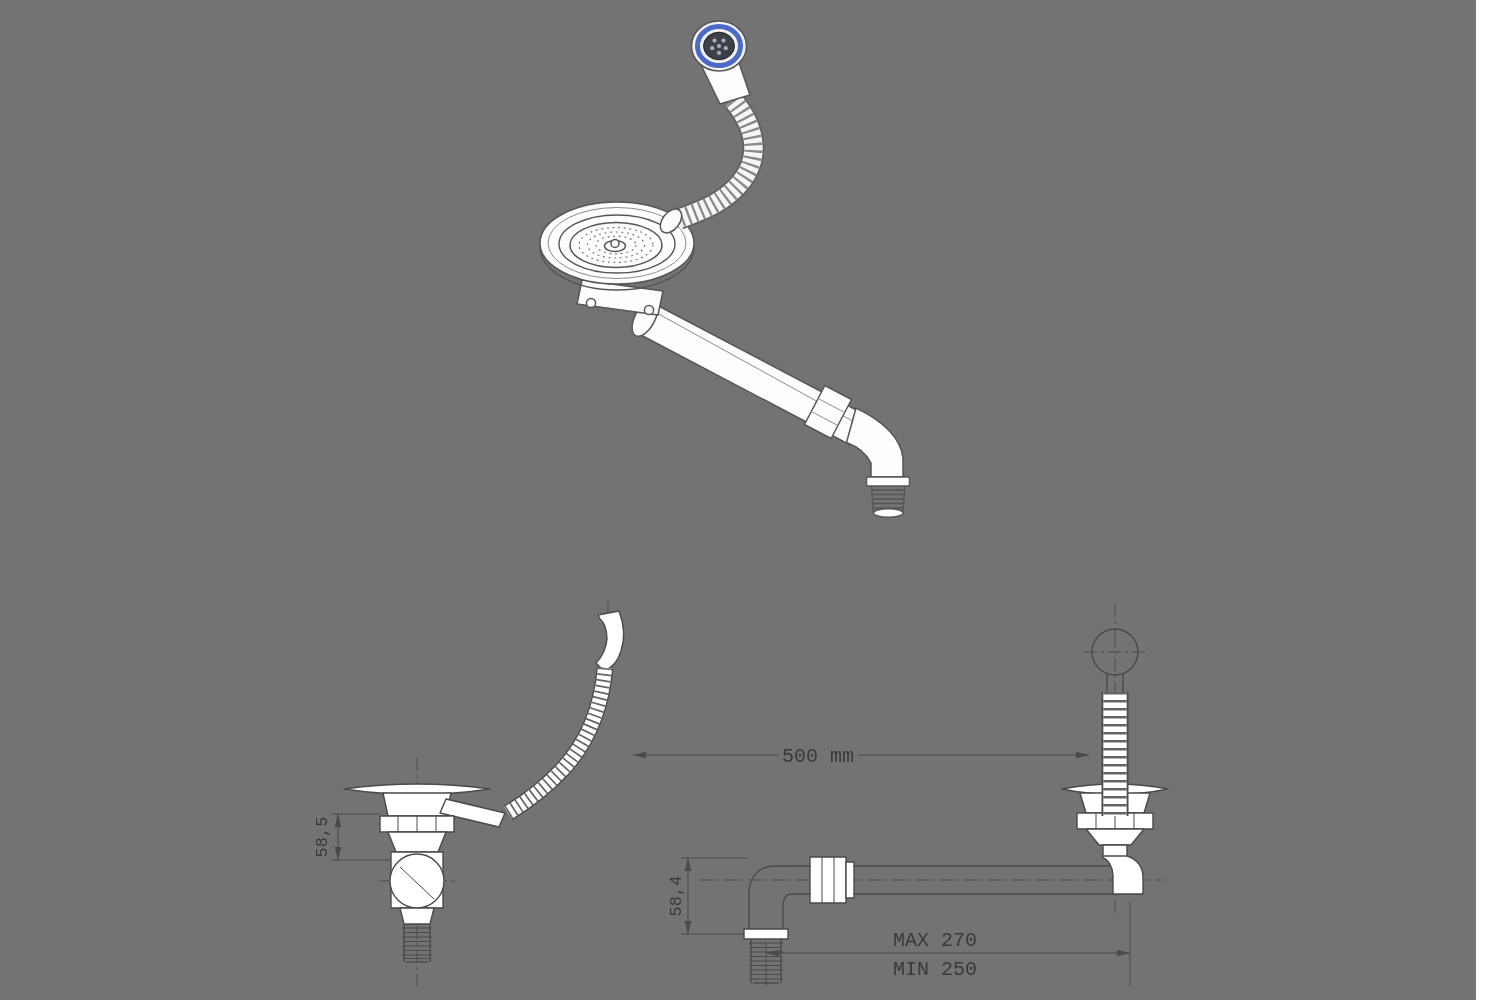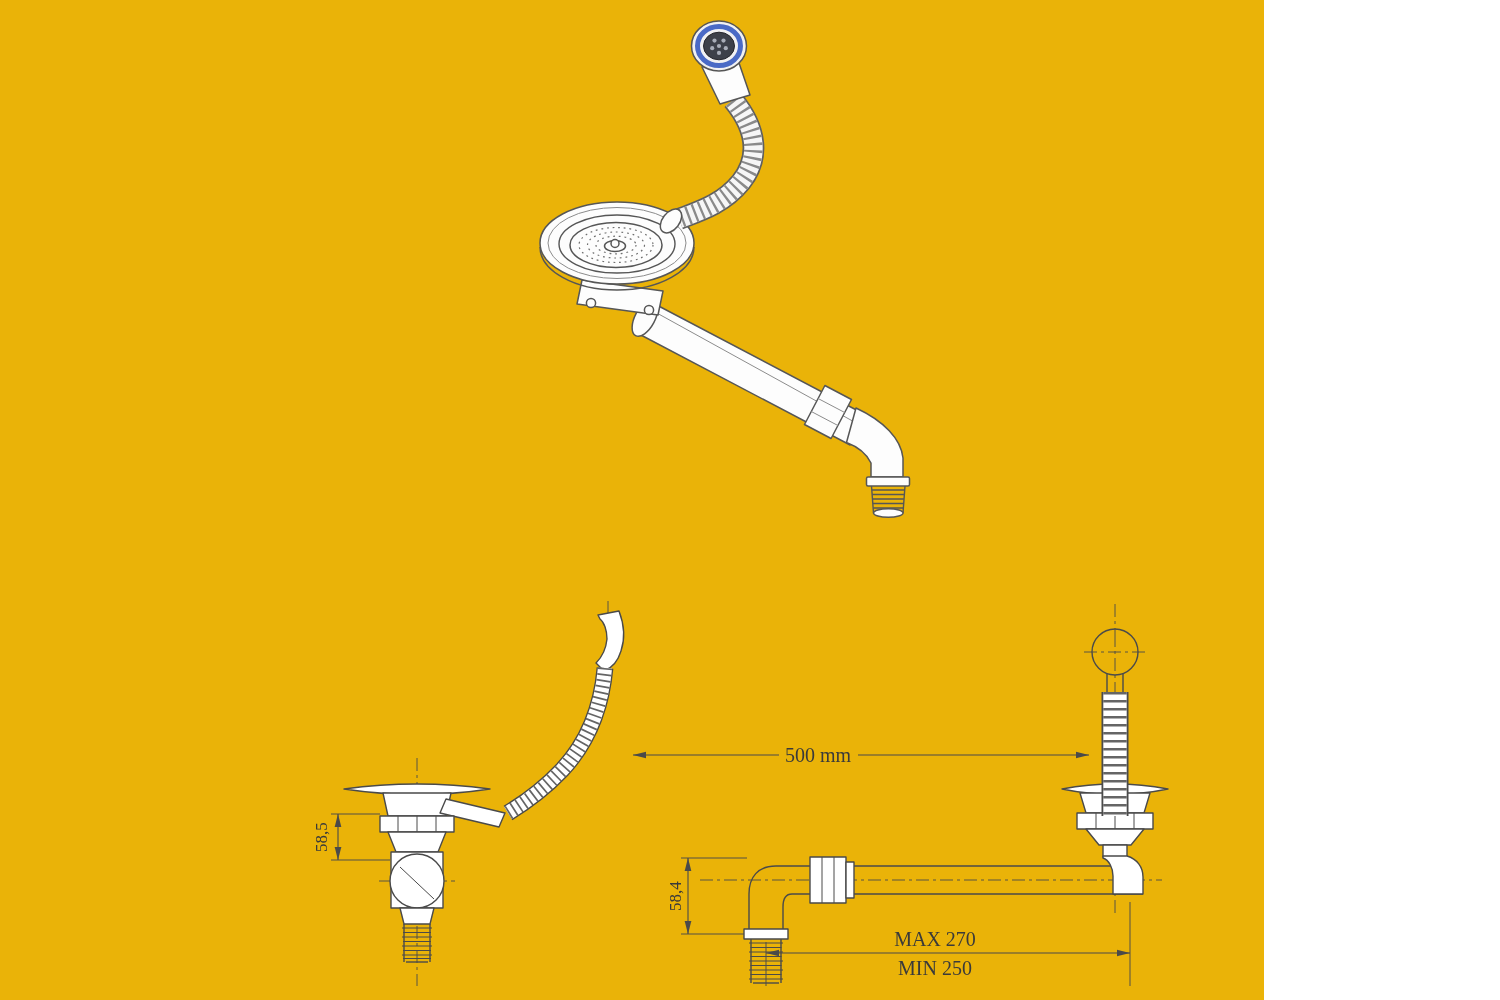--- a/index.html
+++ b/index.html
@@ -1,16 +1,16 @@
 <!DOCTYPE html>
 <html><head>
 <meta charset="utf-8">
 <style>
   html,body{margin:0;padding:0;background:#ffffff;}
-  .page{width:1264px;height:1000px;position:relative;background:#eab308;font-family:Liberation Serif, serif;overflow:hidden;}
+  .page{width:1476px;height:1000px;position:relative;background:#737373;font-family:Liberation Mono, monospace;overflow:hidden;}
   svg{display:block;}
   
   .isof{fill:#fdfdfd;stroke:#565656;stroke-width:1.5;stroke-linejoin:round;}
   .iso{fill:none;stroke:#565656;stroke-width:1.4;}
   .thin-iso{fill:none;stroke:#8c8c8c;stroke-width:1;}
   .dot{fill:none;stroke:#6f6f6f;stroke-width:1.2;stroke-dasharray:1.8 3.8;}
   
   .ln{fill:none;stroke:#4a4a4a;stroke-width:1.4;stroke-linejoin:round;}
   .lnf{fill:#ffffff;stroke:#4a4a4a;stroke-width:1.4;stroke-linejoin:round;}
   .thin{fill:none;stroke:#4a4a4a;stroke-width:1;}

